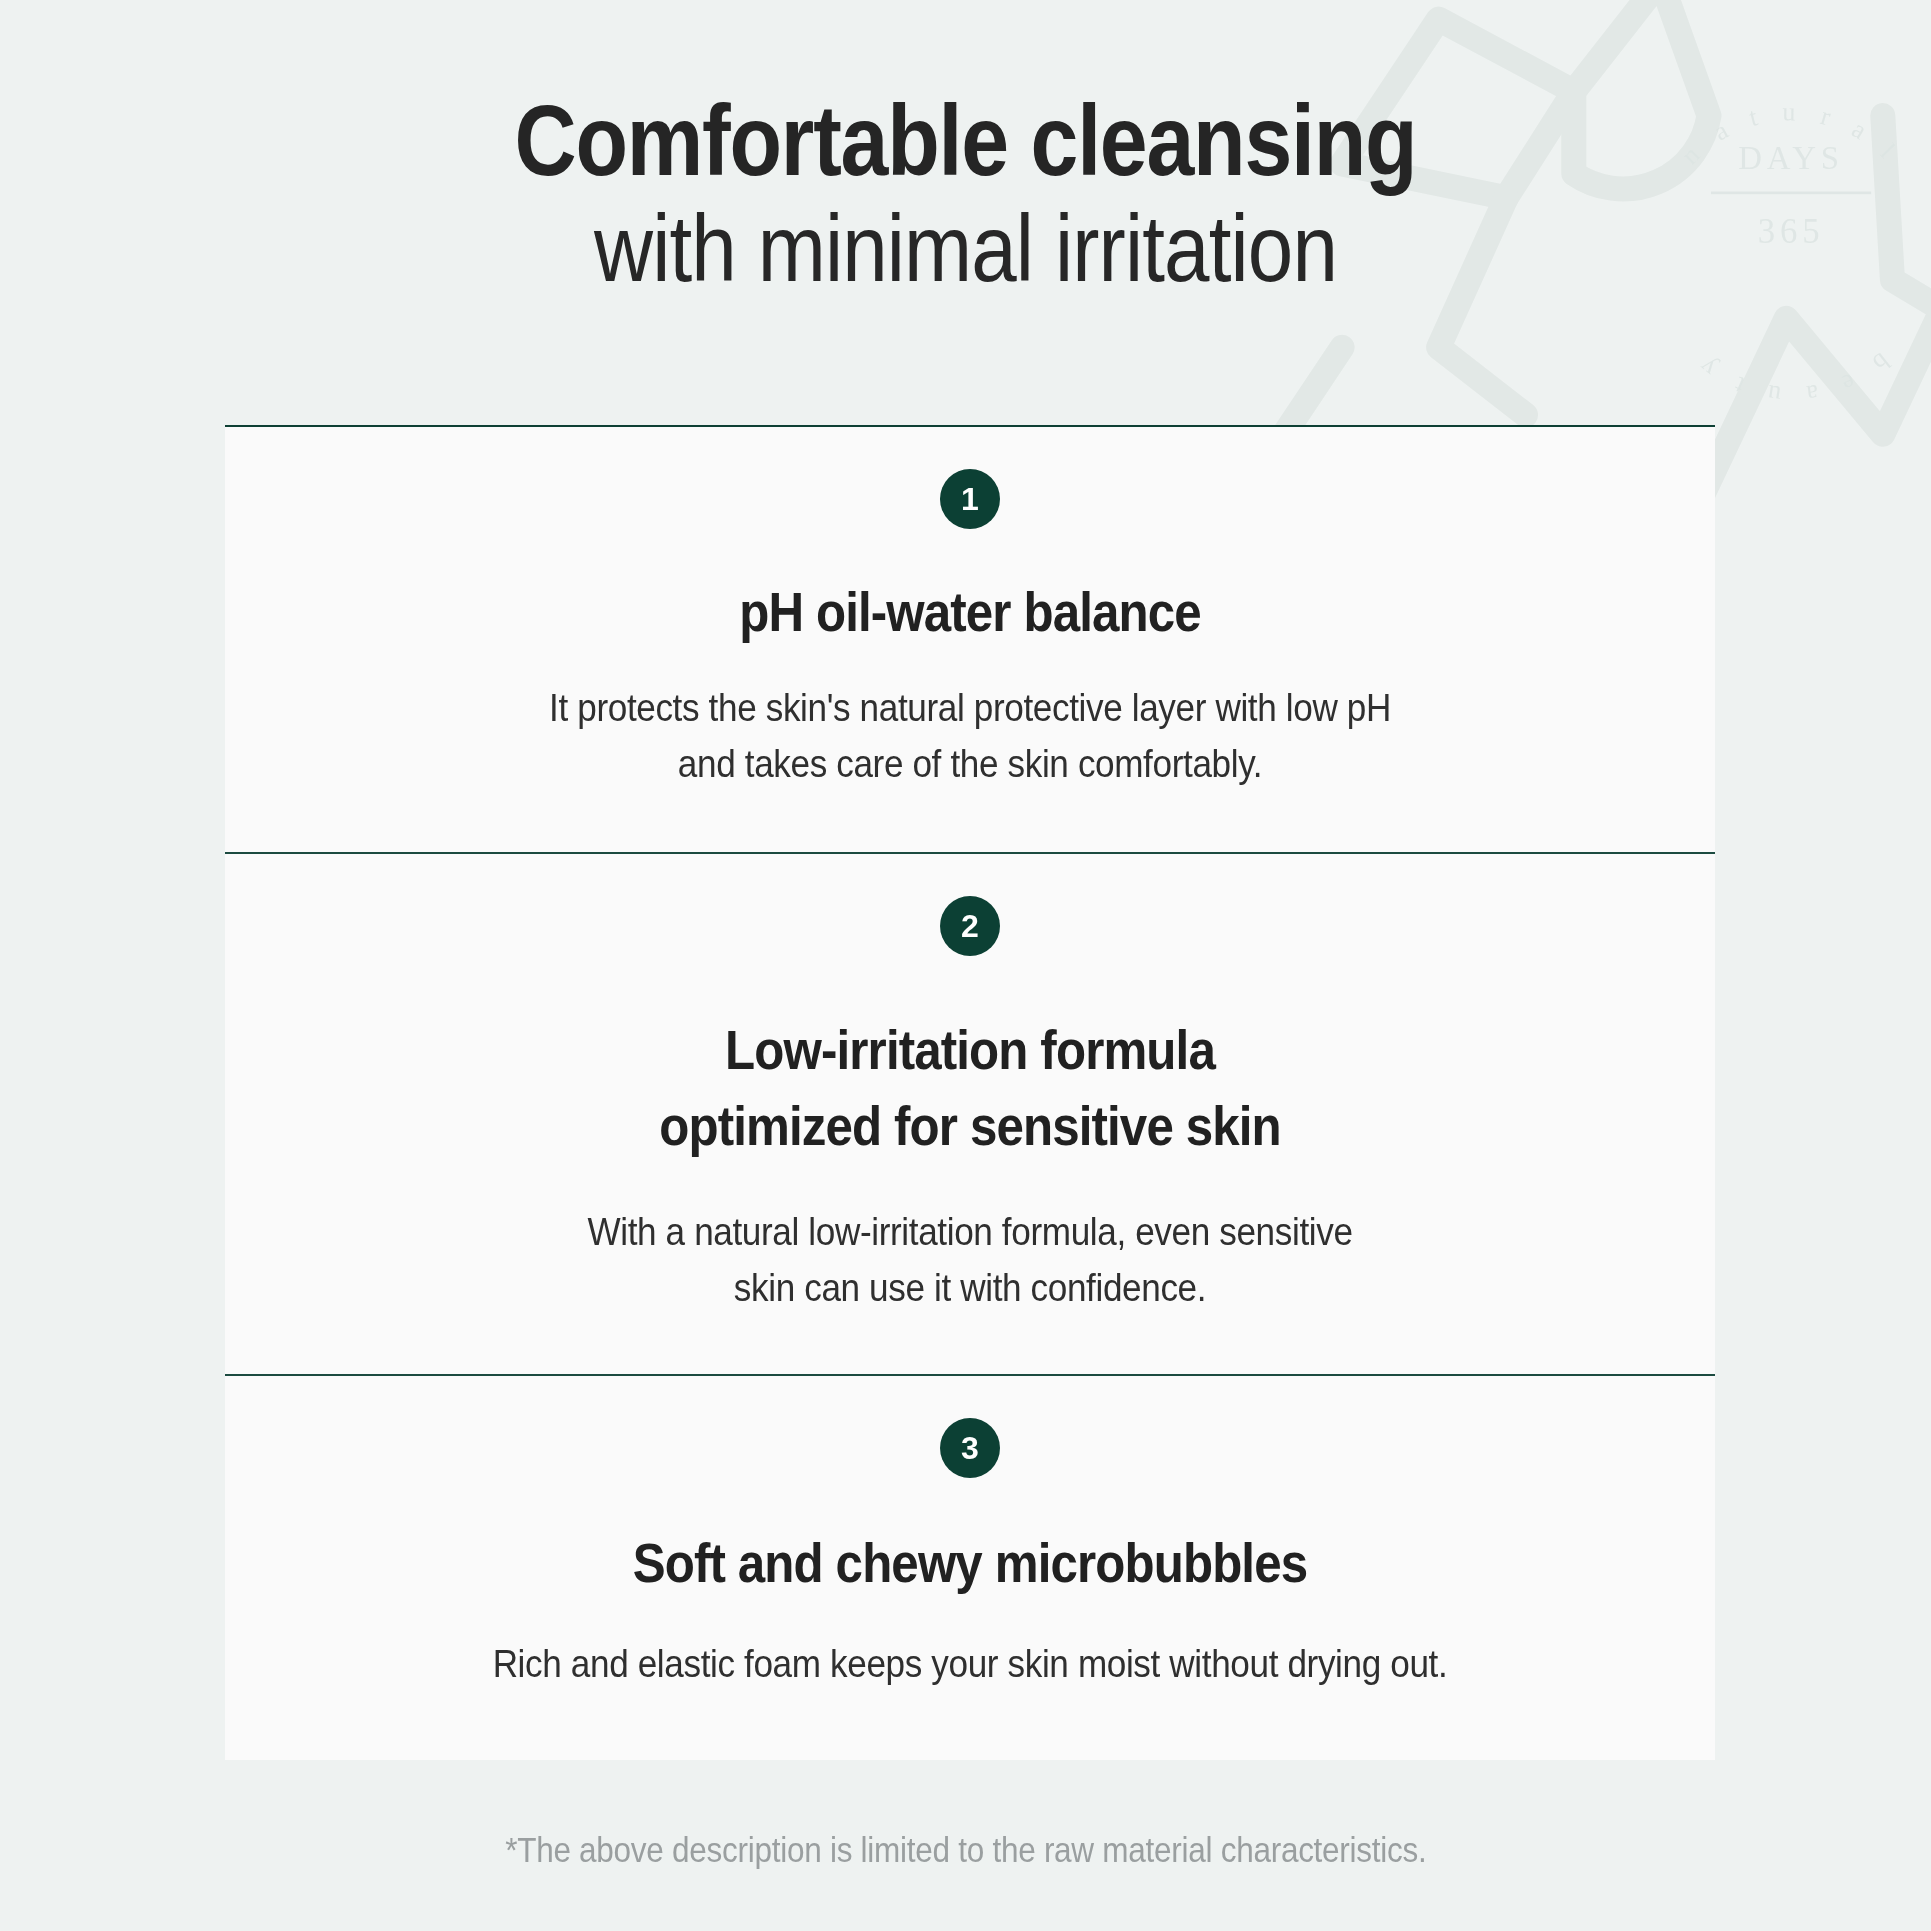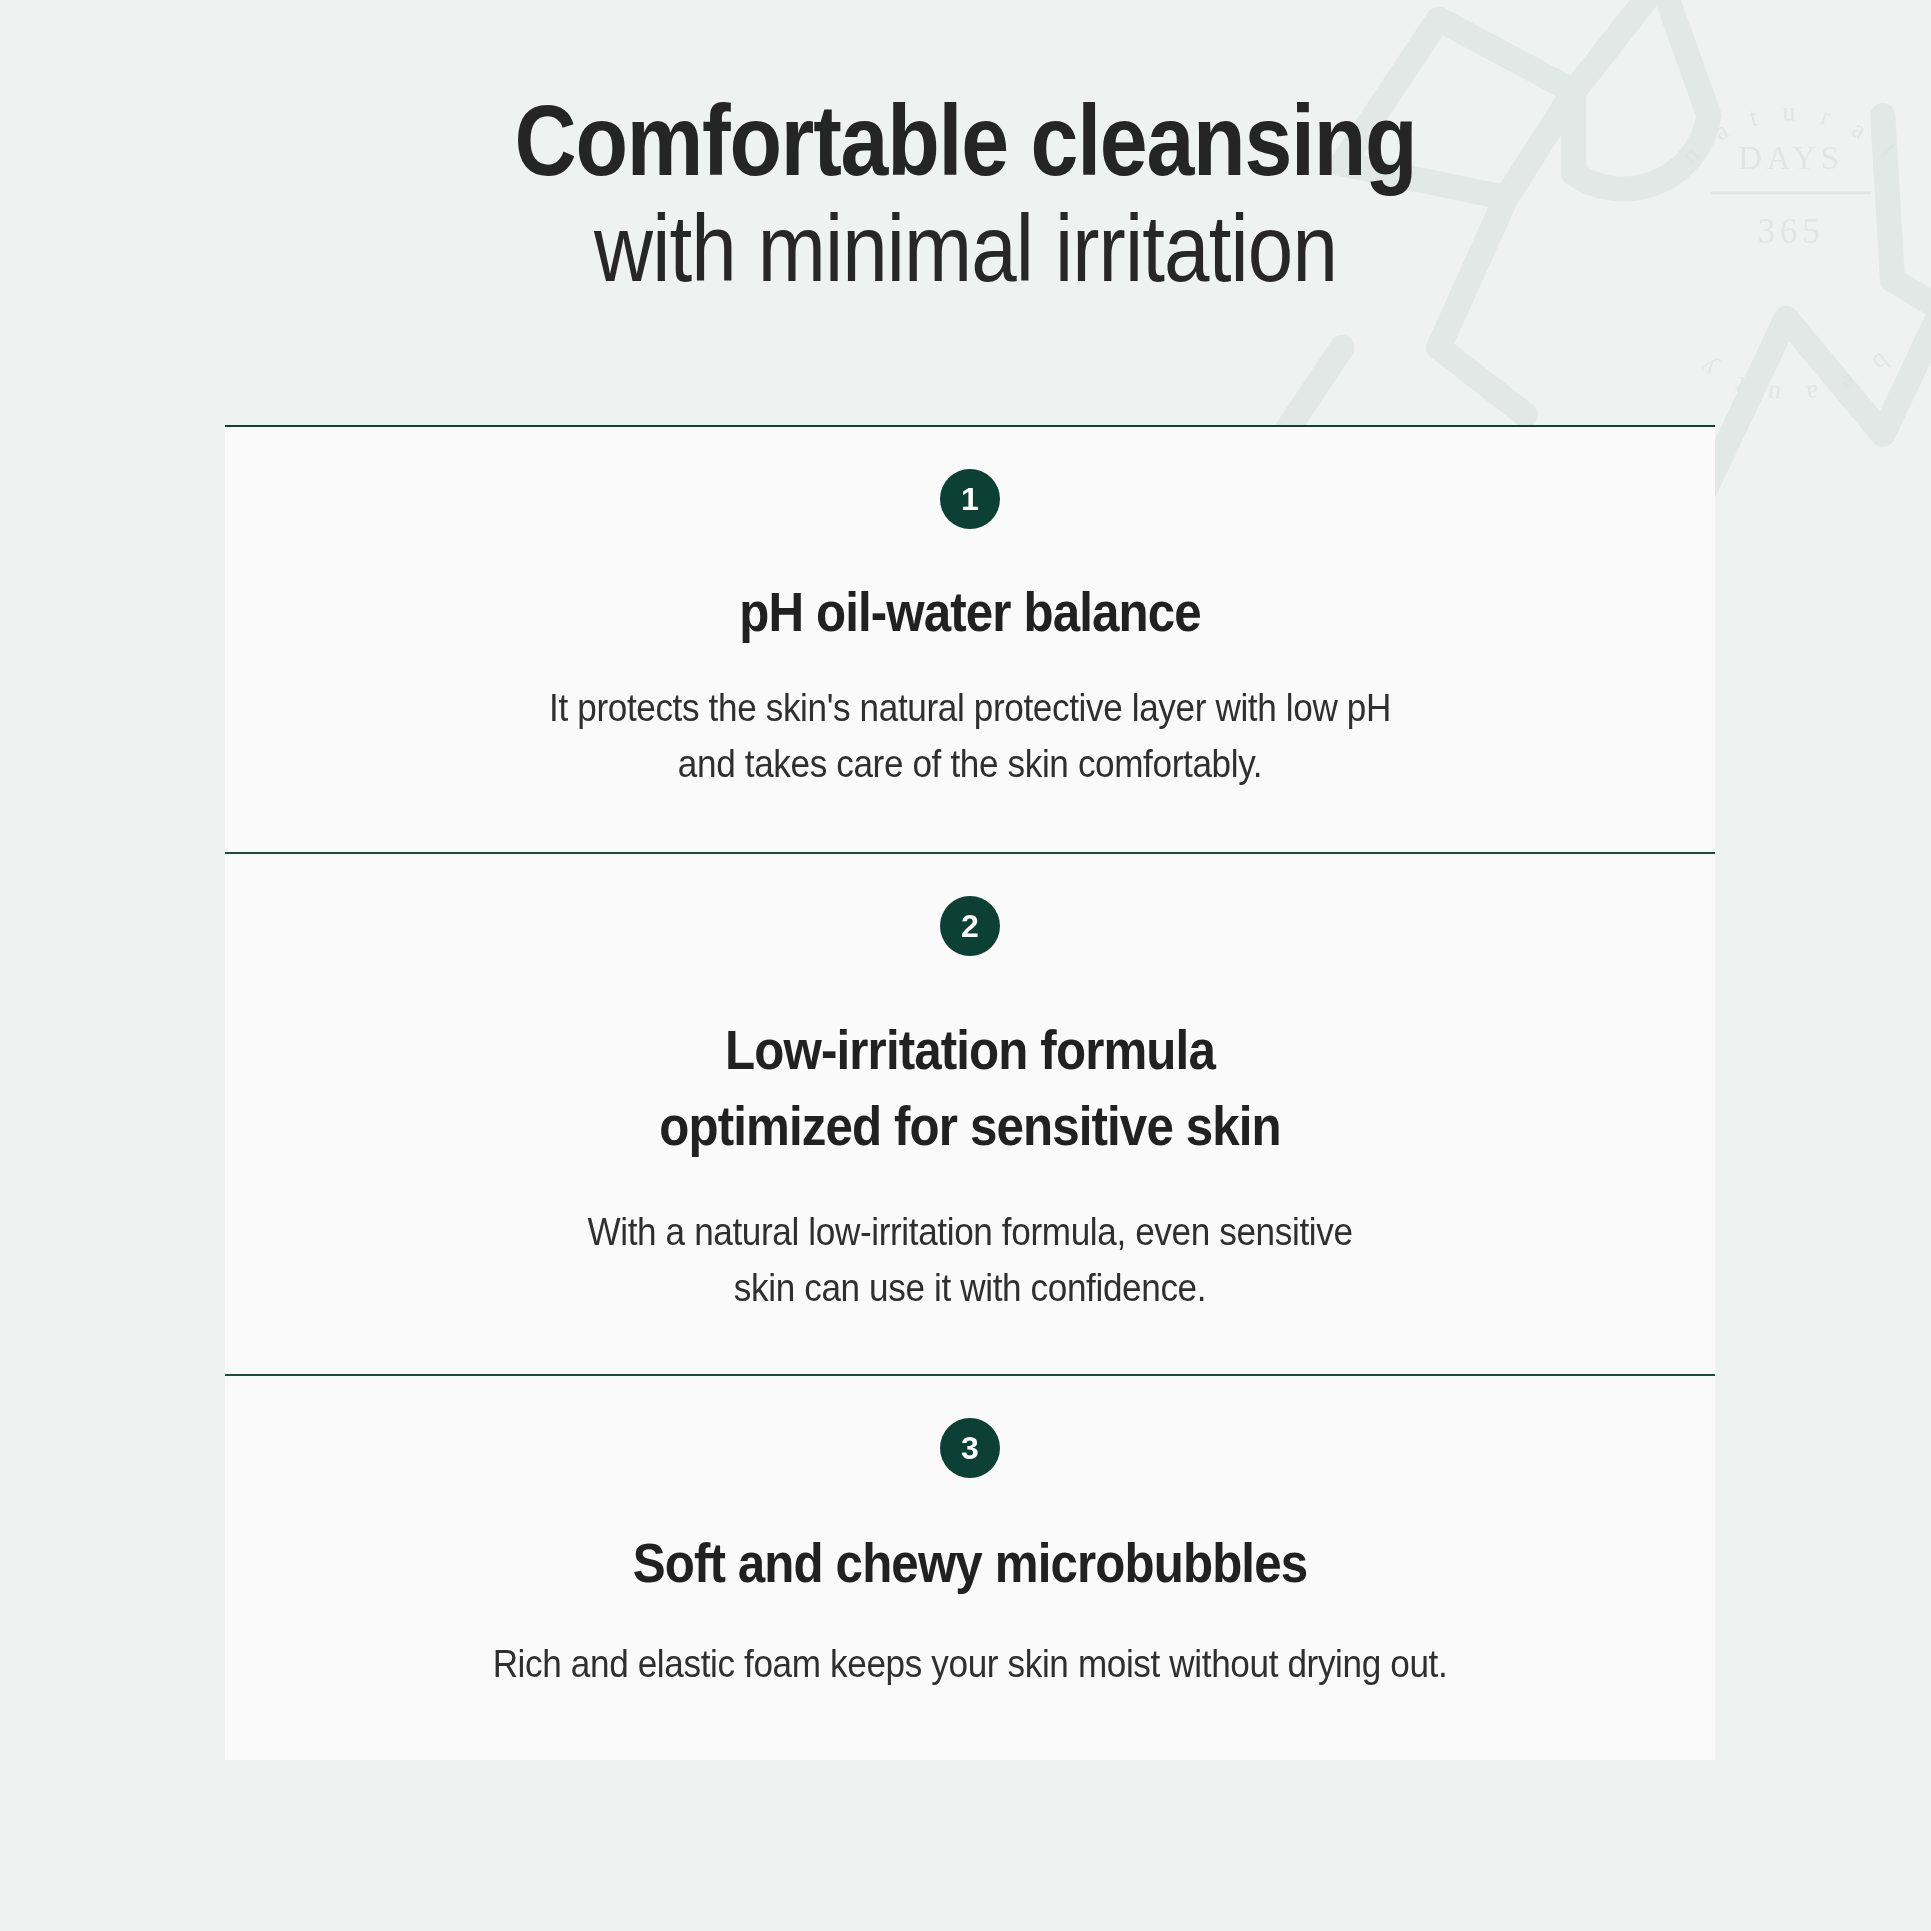--- a/index.html
+++ b/index.html
@@ -219,15 +219,18 @@
     <section class="feature feature-3">
       <div class="badge">3</div>
       <h2 class="feature-title">Soft and chewy microbubbles</h2>
       <p class="feature-desc">
         <span>Rich and elastic foam keeps your skin moist without drying out.</span>
       </p>
     </section>
 
   </div>
 
+  <div class="footnote">
+    <span>*The above description is limited to the raw material characteristics.</span>
+  </div>
 
 </div>
 
 
 </body></html>

